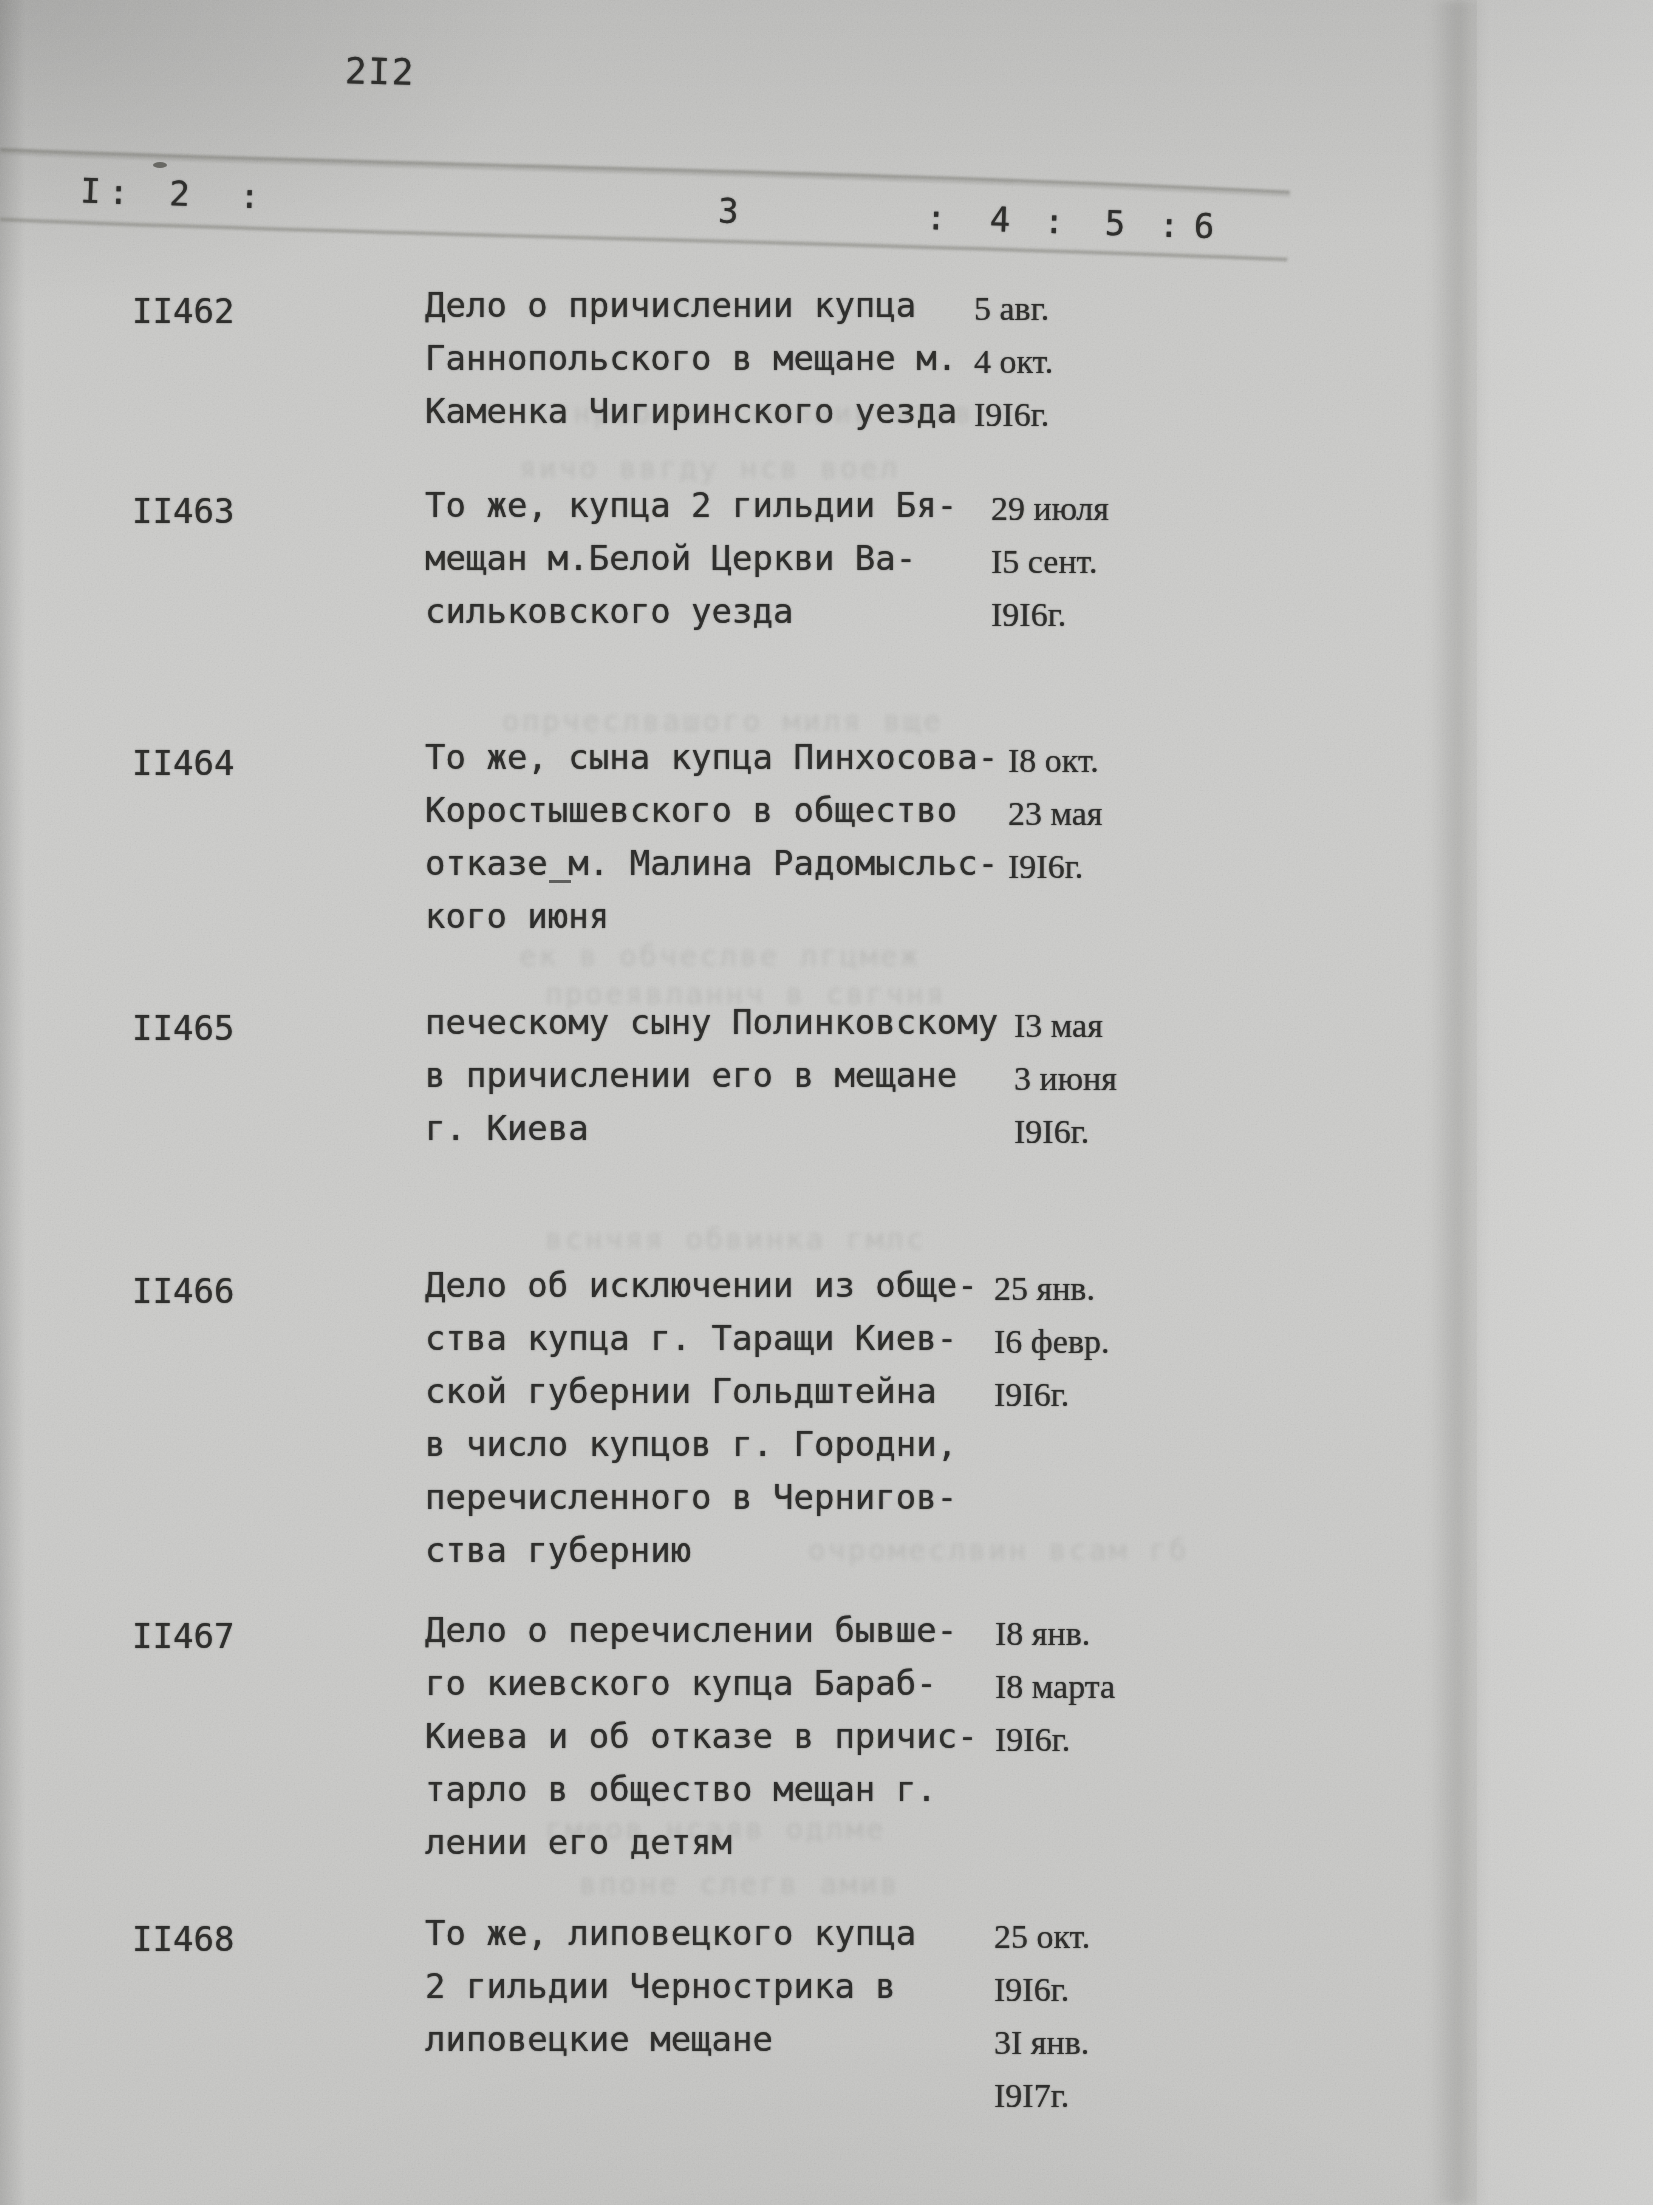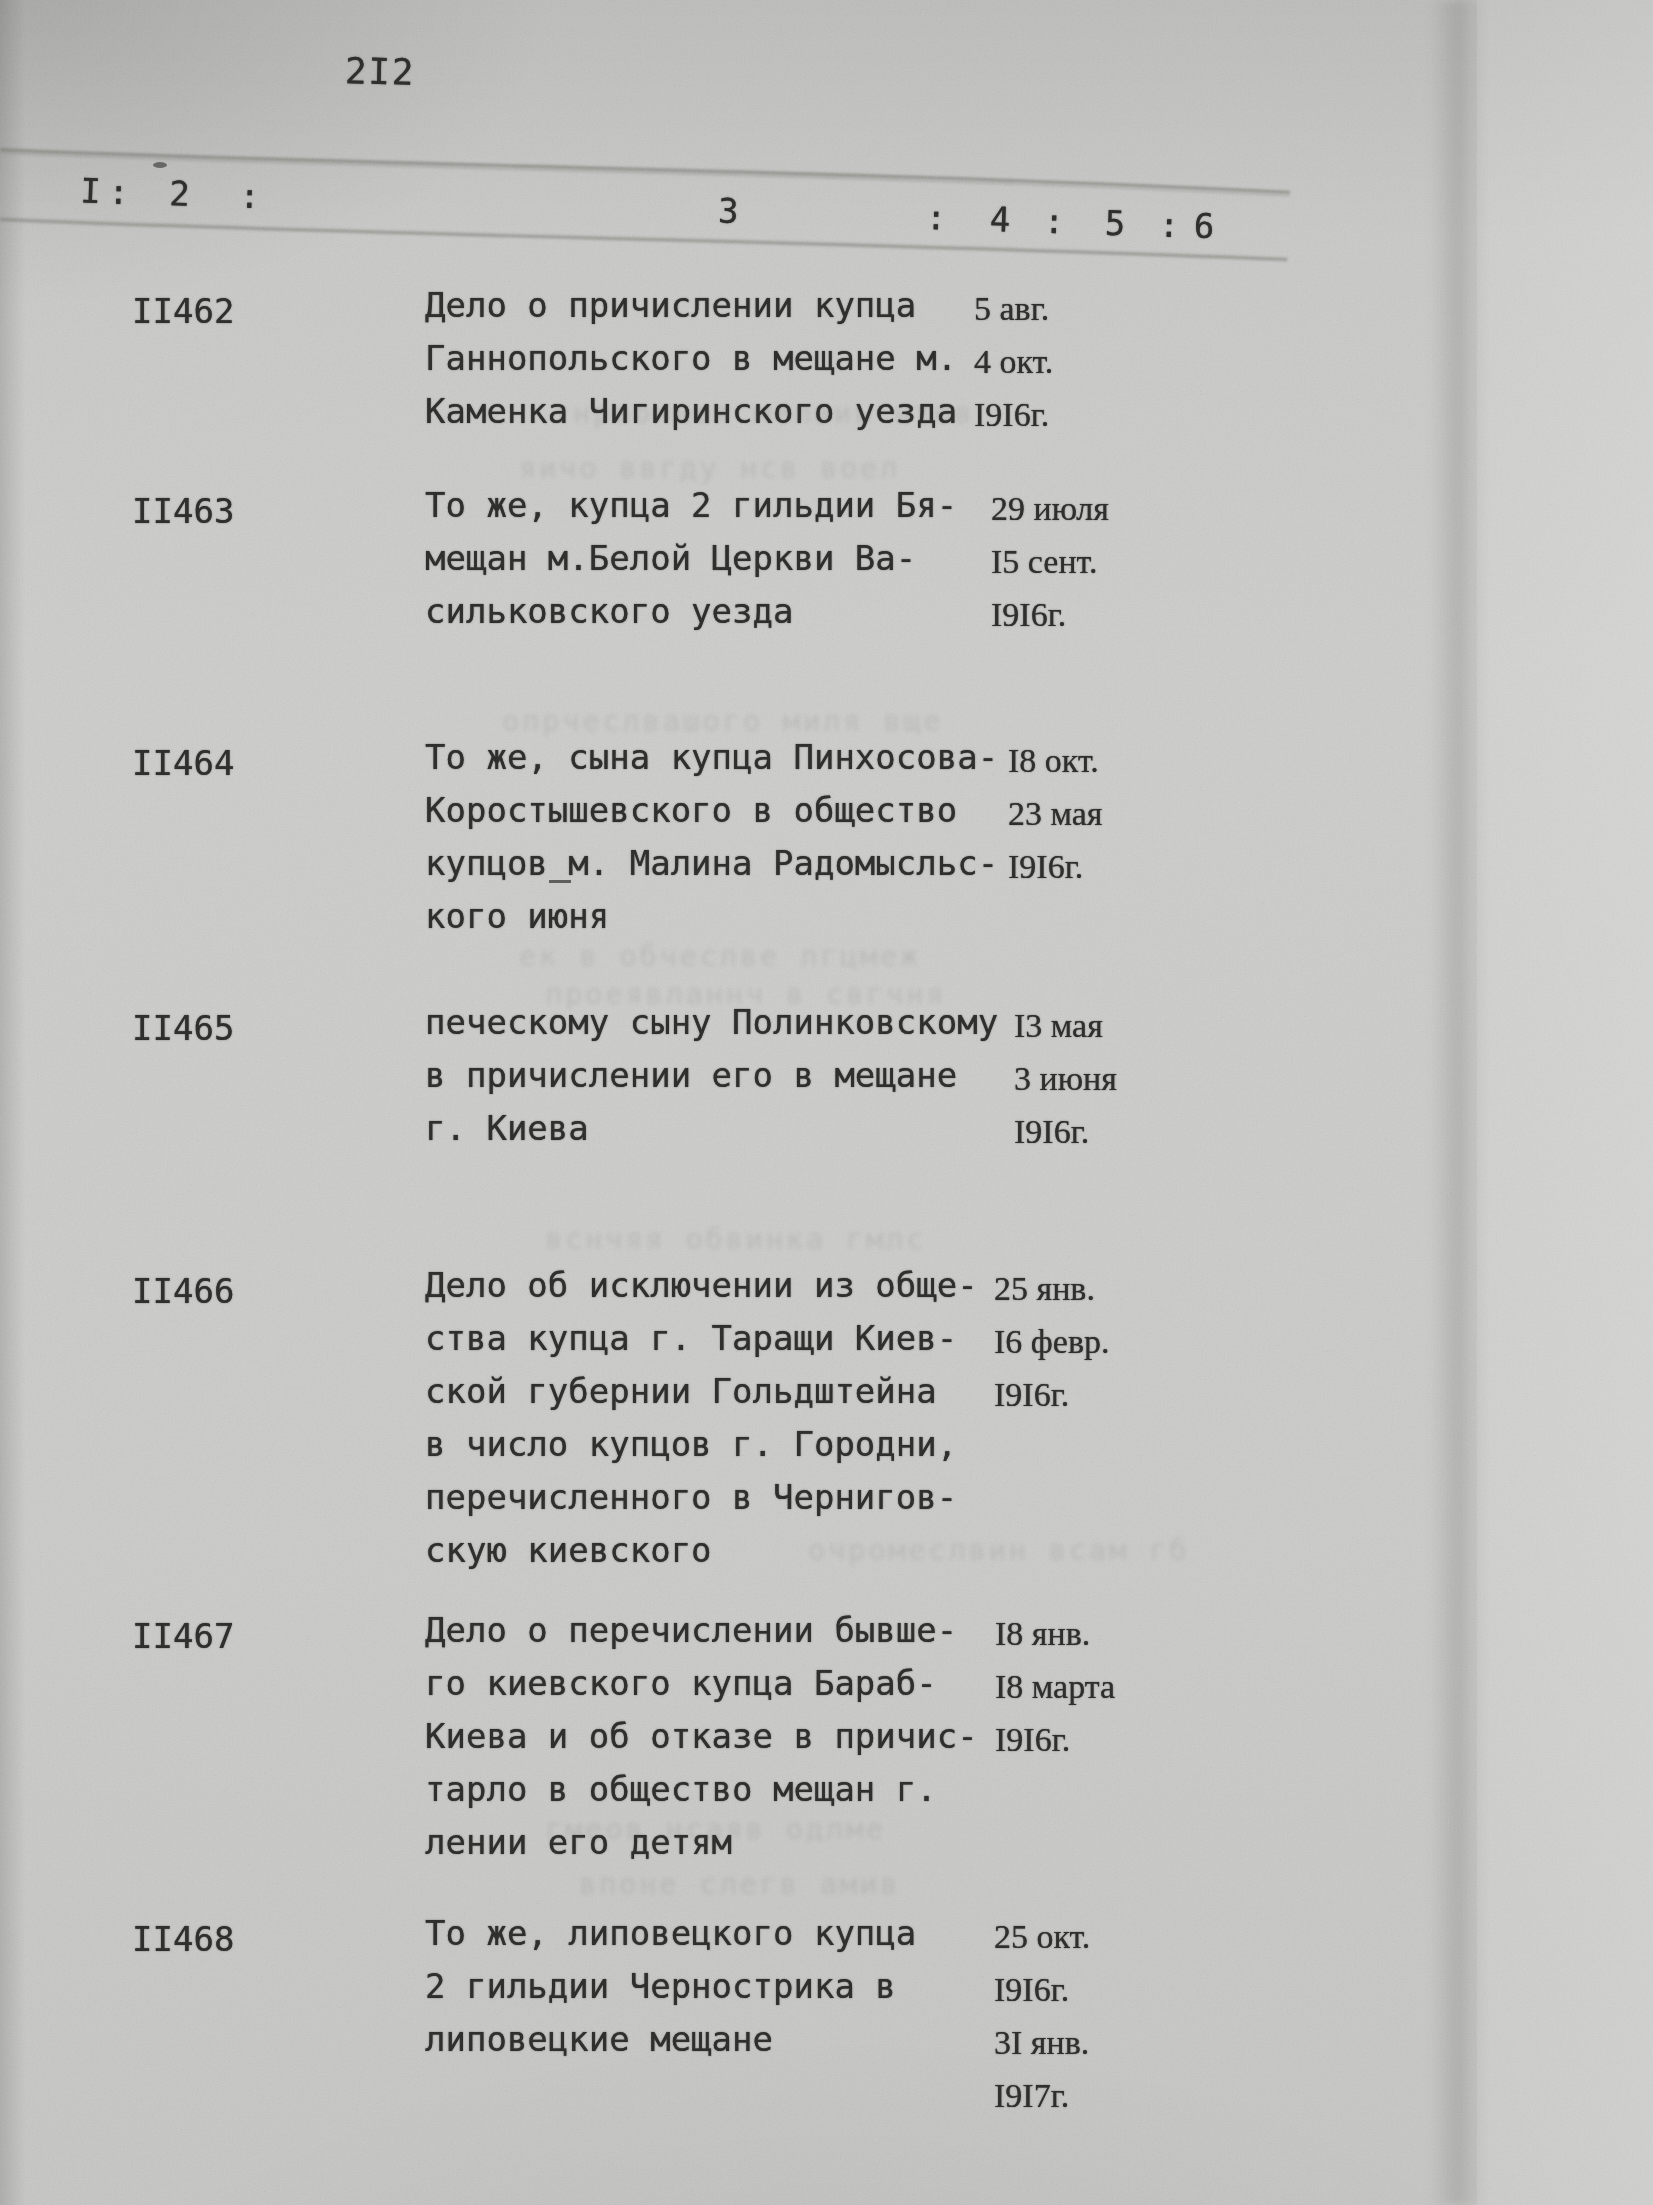--- a/index.html
+++ b/index.html
@@ -132,21 +132,21 @@
       <span class="tline ink">I5 сент.</span>
       <span class="tline ink">I9I6г.</span>
     </div>
   </div>
 
   <div class="entry" style="top:737px">
     <span class="num ink">II464</span>
     <div class="lines">
       <span class="tline ink">То же, сына купца Пинхосова-</span>
       <span class="tline ink">Коростышевского в общество</span>
-      <span class="tline ink">купцов м. Малина Радомысльс-</span>
+      <span class="tline ink">отказе м. Малина Радомысльс-</span>
       <span class="tline ink">кого июня</span>
     </div>
     <div class="dates" style="left:1008px">
       <span class="tline ink">I8 окт.</span>
       <span class="tline ink">23 мая</span>
       <span class="tline ink">I9I6г.</span>
     </div>
   </div>
 
   <div class="underline-mark"></div>
@@ -166,21 +166,21 @@
   </div>
 
   <div class="entry" style="top:1265px">
     <span class="num ink">II466</span>
     <div class="lines">
       <span class="tline ink">Дело об исключении из обще-</span>
       <span class="tline ink">ства купца г. Таращи Киев-</span>
       <span class="tline ink">ской губернии Гольдштейна</span>
       <span class="tline ink">в число купцов г. Городни,</span>
       <span class="tline ink">перечисленного в Чернигов-</span>
-      <span class="tline ink">скую киевского</span>
+      <span class="tline ink">ства губернию</span>
     </div>
     <div class="dates" style="left:994px">
       <span class="tline ink">25 янв.</span>
       <span class="tline ink">I6 февр.</span>
       <span class="tline ink">I9I6г.</span>
     </div>
   </div>
 
   <div class="entry" style="top:1610px">
     <span class="num ink">II467</span>

